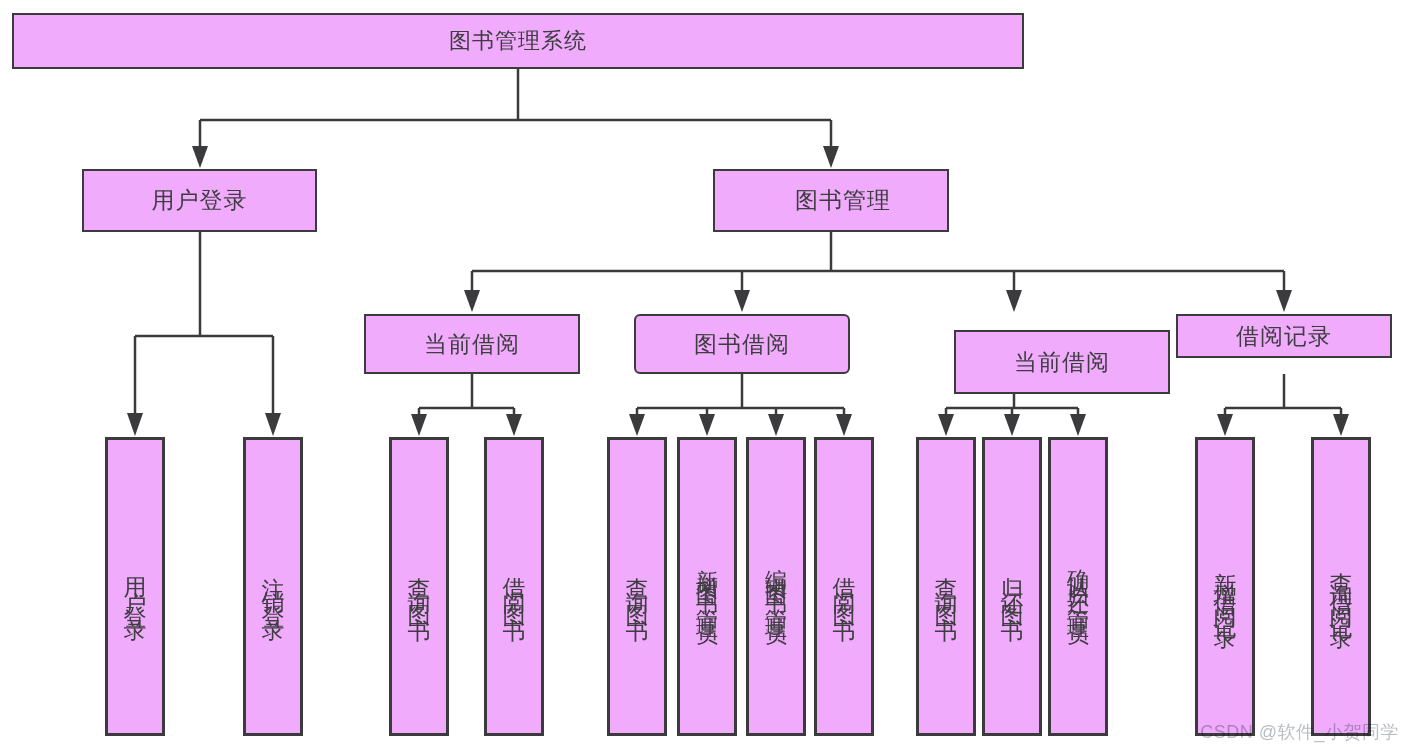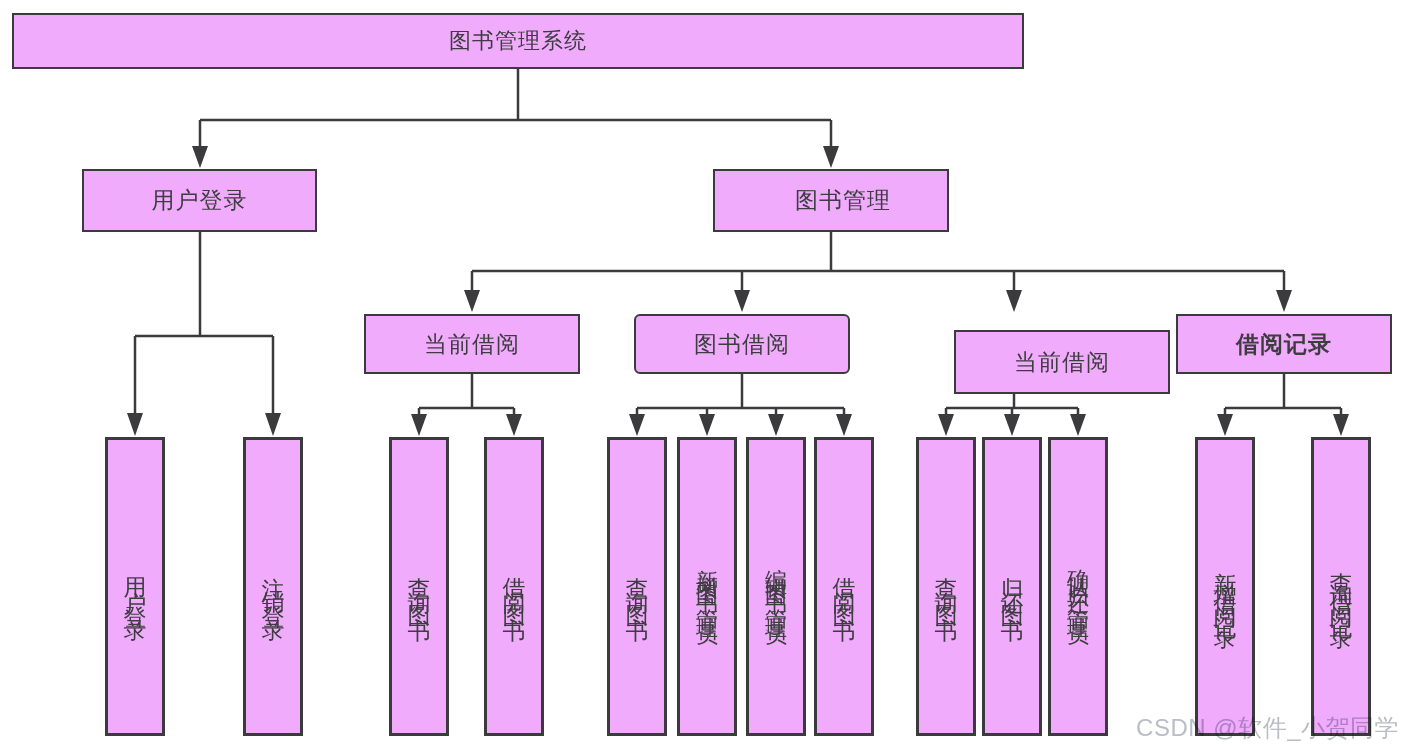--- a/index.html
+++ b/index.html
@@ -60,21 +60,21 @@
     font-size:23px;
     line-height:1;
   }
   .node.v.s4 .label{letter-spacing:14px;}
   .node.v.s6 .label{letter-spacing:11px;}
   .node.v.s9 .label{letter-spacing:8px;font-size:22px;}
   .watermark{
     position:absolute;
     right:6px;
     bottom:3px;
-    font-size:24px;
+    font-size:18px;
     color:var(--watermark);
     mix-blend-mode:multiply;
     white-space:nowrap;
     letter-spacing:0.5px;
   }
 </style>
 </head>
 <body>
 
 <div class="canvas">
@@ -168,21 +168,21 @@
 
   <div class="node h" style="left:364px;top:314px;width:216px;height:60px;">
     <span class="label">当前借阅</span>
   </div>
   <div class="node h" style="left:634px;top:314px;width:216px;height:60px;border-radius:6px;">
     <span class="label">图书借阅</span>
   </div>
   <div class="node h" style="left:906px;top:330px;width:216px;height:64px;margin-left:48px;">
     <span class="label">当前借阅</span>
   </div>
-  <div class="node h" style="left:1176px;top:314px;width:216px;height:60px;font-weight:bold;">
+  <div class="node h" style="left:1176px;top:314px;width:216px;height:44px;">
     <span class="label">借阅记录</span>
   </div>
 
   <div class="node v s4" style="left:105px;top:437px;width:60px;height:299px;">
     <span class="label">用户登录</span>
   </div>
   <div class="node v s4" style="left:243px;top:437px;width:60px;height:299px;">
     <span class="label">注销登录</span>
   </div>
 

